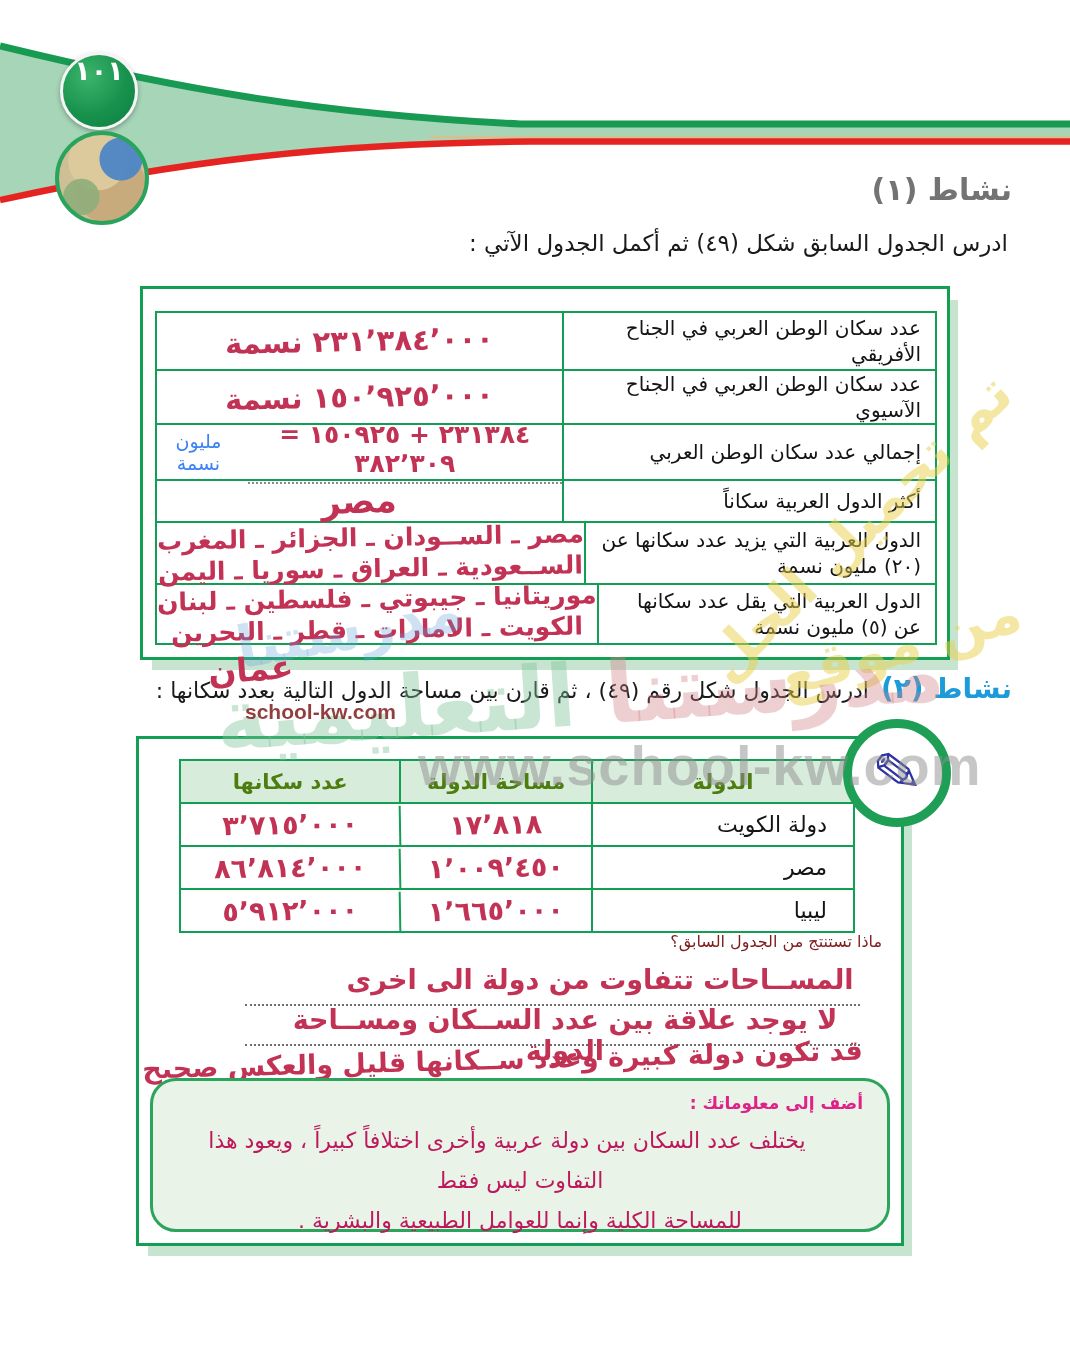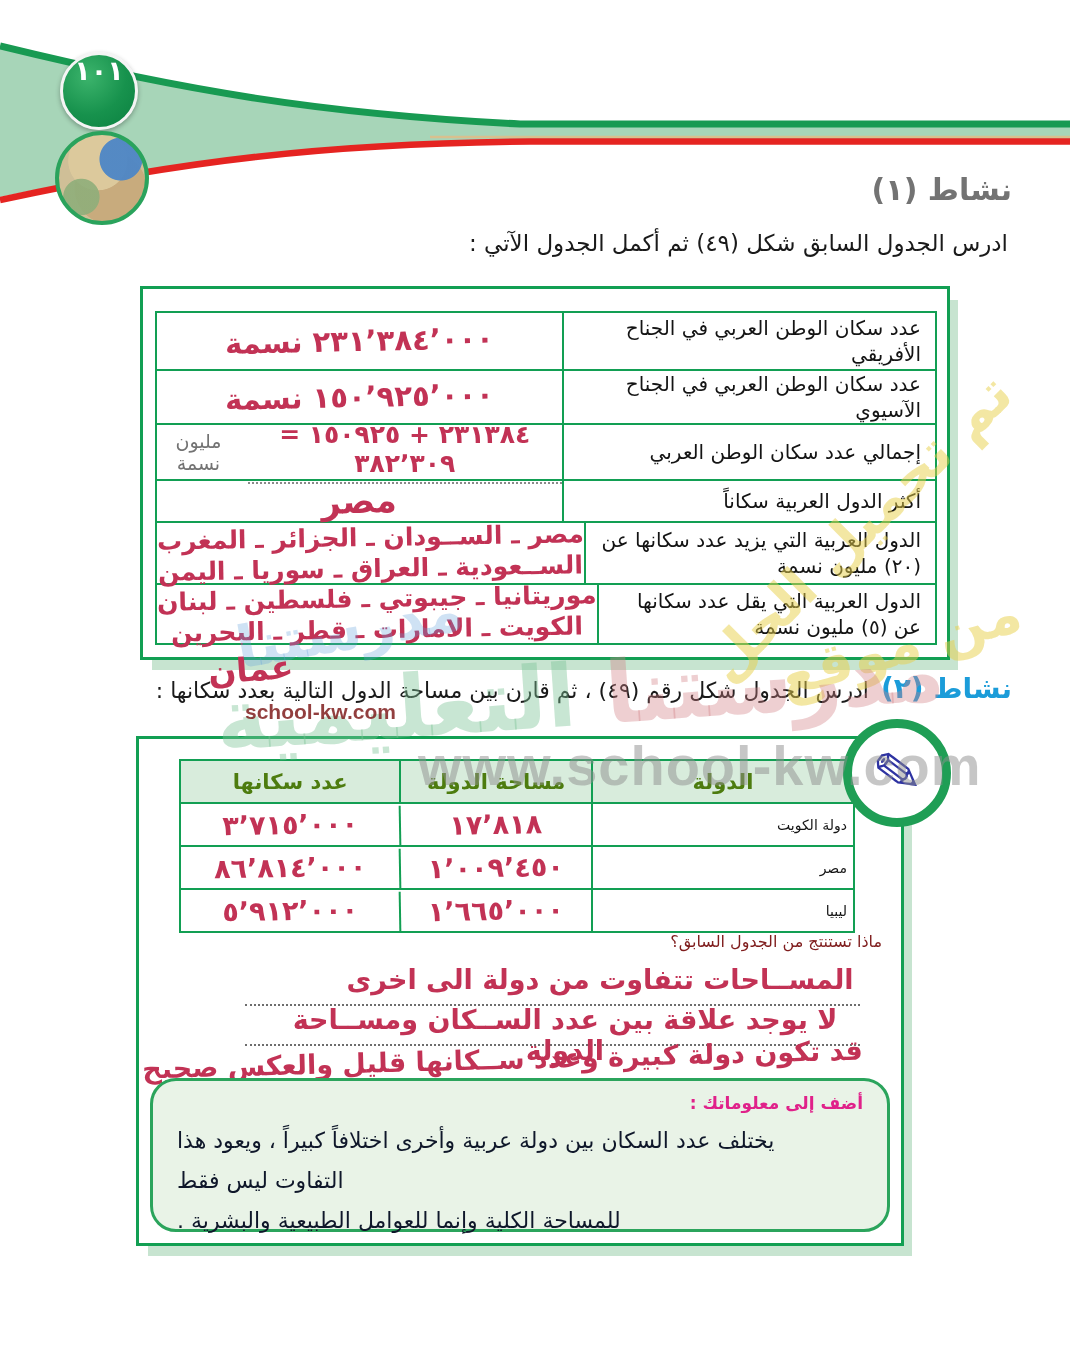--- a/index.html
+++ b/index.html
@@ -44,32 +44,32 @@
   .trow:last-child { border-bottom:none; }
   .tlabel {
     width:48%; border-left:2px solid #129f53; display:flex; align-items:center;
     padding:4px 14px; font-size:20px; color:#141414; line-height:1.3; text-align:right;
   }
   .tanswer { flex:1; display:flex; align-items:center; justify-content:center; flex-direction:column; text-align:center; }
   .hw { color:#c23255; font-weight:bold; }
   .hw-num { font-size:29px; transform:rotate(-1.2deg); }
   .hw-eq { font-size:25px; border-bottom:2px dotted #8a8a8a; padding-bottom:4px; }
   .eq-wrap { flex-direction:row; gap:8px; }
-  .suffix { font-size:19px; color:#737373; }
+  .suffix { font-size:19px; color:#3b82f6; }
   .hw-word { font-size:34px; transform:rotate(-2deg); }
   .hw-list { font-size:25px; line-height:1.25; transform:rotate(-1deg); white-space:nowrap; }
   .oman { position:absolute; left:208px; top:650px; font-size:33px; z-index:8; transform:rotate(-4deg); }
   
   .frame2 { left:136px; top:736px; width:768px; height:510px; }
   .table2 { position:absolute; left:40px; top:20px; width:676px; height:174px; border:2.5px solid #129f53; display:flex; flex-direction:column; }
   .t2row { display:flex; flex:1; border-bottom:2.5px solid #129f53; }
   .t2row:last-child { border-bottom:none; }
   .t2cell { display:flex; align-items:center; justify-content:center; border-left:2.5px solid #129f53; }
   .t2cell:last-child { border-left:none; }
-  .c-country { width:39%; justify-content:flex-start; padding-right:6px; font-size:14px; color:#141414; }
+  .c-country { width:39%; justify-content:flex-start; padding-right:26px; font-size:22px; color:#141414; }
   .c-area { width:28.5%; }
   .c-pop { width:32.5%; }
   .t2head { background:#d8ecdc; }
   .t2head .t2cell { font-weight:bold; font-size:21px; color:#4d7c0f; justify-content:center; padding:0; }
   .hw-cell { font-size:27px; transform:rotate(-1deg); }
   .pencil-badge {
     position:absolute; left:843px; top:719px; width:108px; height:108px; border-radius:50%;
     background:#fff; border:9px solid #1f9e55; z-index:22;
     display:flex; align-items:center; justify-content:center;
   }
@@ -83,21 +83,21 @@
   .dotline { position:absolute; height:0; border-top:2px dotted #6d6d6d; z-index:7; }
   .dot1 { left:245px; top:1004px; width:615px; }
   .dot2 { left:245px; top:1044px; width:615px; }
   
   .info-box {
     position:absolute; left:150px; top:1078px; width:740px; height:154px;
     background:#e9f3e7; border:3px solid #2ba45c; border-radius:26px;
     padding:12px 24px; z-index:14;
   }
   .info-title { color:#e0218a; font-weight:bold; font-size:17px; margin-bottom:8px; }
-  .info-line { font-size:22px; color:#0f172a; line-height:40px; text-align:left; }
+  .info-line { font-size:22px; color:#be185d; line-height:40px; text-align:center; }
   .info-line.first { text-indent:26px; }
   
   .wm { position:absolute; pointer-events:none; white-space:nowrap; font-weight:bold; }
   .wm-small { left:245px; top:700px; font-size:21px; color:#7f1d1d; opacity:.85; direction:ltr; z-index:25; font-family:"Liberation Sans",sans-serif; }
   .wm-large { left:418px; top:733px; font-size:56px; color:#8f8f8f; opacity:.5; direction:ltr; letter-spacing:1px; z-index:25; font-family:"Liberation Sans",sans-serif; }
   .wm-y1 { left:655px; top:495px; font-size:56px; color:#e8d04a; opacity:.5; transform:rotate(-45deg); z-index:20; }
   .wm-y2 { left:775px; top:612px; font-size:56px; color:#e8d04a; opacity:.5; transform:rotate(-16deg); z-index:20; }
   .wm-big { left:215px; top:645px; font-size:86px; transform:rotate(-4deg); z-index:20; }
   .wm-big .w1 { color:rgba(210,130,135,.38); }
   .wm-big .w2 { color:rgba(125,195,150,.42); }

